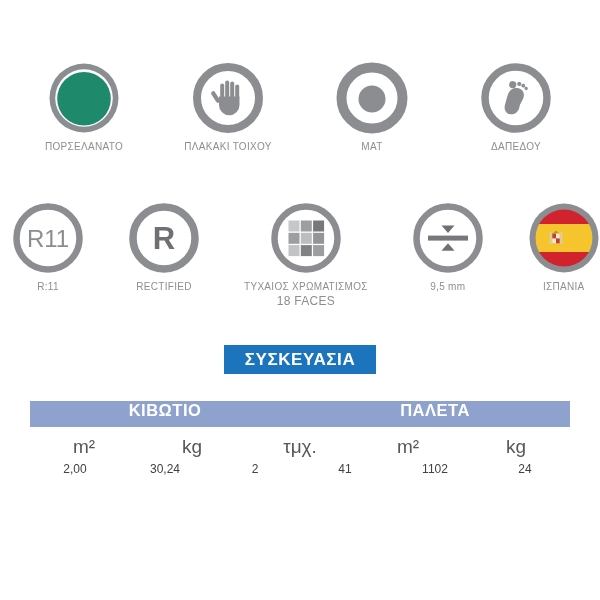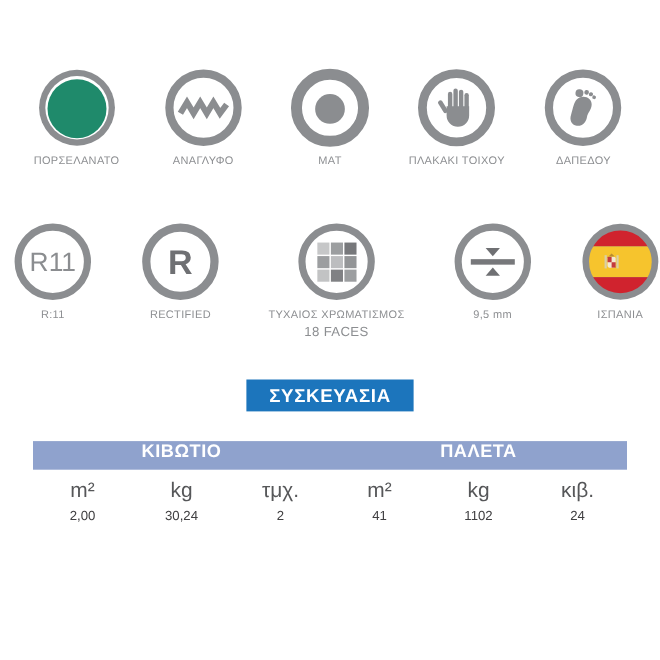--- a/index.html
+++ b/index.html
@@ -44,49 +44,42 @@
 
     <div class="cell">
       <svg class="ic" viewBox="0 0 72 72">
         <circle cx="36" cy="36" r="34.5" fill="#8b8d90"></circle>
         <circle cx="36" cy="36" r="28.8" fill="#ffffff"></circle>
         <circle cx="36" cy="36.8" r="26.8" fill="#1f8a6b"></circle>
       </svg>
       <div class="lbl">ΠΟΡΣΕΛΑΝΑΤΟ</div>
     </div>
 
-    <div class="cell">
-      <svg class="ic" viewBox="0 0 72 72">
-        <circle cx="36" cy="36" r="31" fill="none" stroke="#8b8d90" stroke-width="7.5"></circle>
-        <path d="M15 41 L21 31 L27 41 L33 31 L39 41 L45 31 L51 41 L57 33" fill="none" stroke="#8b8d90" stroke-width="5.5" stroke-linejoin="miter"></path>
-      </svg>
-      <div class="lbl">ΑΝΑΓΛΥΦΟ</div>
-    </div>
-
-    <div class="cell">
-      <svg class="ic" viewBox="0 0 72 72">
-        <circle cx="36" cy="36" r="30.5" fill="none" stroke="#8b8d90" stroke-width="10"></circle>
-        <circle cx="36" cy="37" r="13.5" fill="#8b8d90"></circle>
-      </svg>
-      <div class="lbl">ΜΑΤ</div>
-    </div>
 
     <div class="cell">
       <svg class="ic" viewBox="0 0 72 72">
         <circle cx="36" cy="36" r="31" fill="none" stroke="#8b8d90" stroke-width="8"></circle>
         <g fill="#8b8d90">
           <rect x="28.2" y="21.5" width="4" height="16" rx="2"></rect>
           <rect x="33.2" y="18.5" width="4" height="19" rx="2"></rect>
           <rect x="38.2" y="19.5" width="4" height="18" rx="2"></rect>
           <rect x="43.2" y="22.5" width="4" height="15" rx="2"></rect>
           <rect x="21.5" y="28.5" width="4.2" height="13" rx="2.1" transform="rotate(-32 23.6 35)"></rect>
           <path d="M27 34.5 h20.5 v8.5 a10.2 10.2 0 0 1 -20.5 0 z"></path>
         </g>
       </svg>
       <div class="lbl">ΠΛΑΚΑΚΙ ΤΟΙΧΟΥ</div>
+    </div>
+
+    <div class="cell">
+      <svg class="ic" viewBox="0 0 72 72">
+        <circle cx="36" cy="36" r="30.5" fill="none" stroke="#8b8d90" stroke-width="10"></circle>
+        <circle cx="36" cy="37" r="13.5" fill="#8b8d90"></circle>
+      </svg>
+      <div class="lbl">ΜΑΤ</div>
     </div>
 
     <div class="cell">
       <svg class="ic" viewBox="0 0 72 72">
         <circle cx="36" cy="36" r="31" fill="none" stroke="#8b8d90" stroke-width="7.5"></circle>
         <g fill="#8b8d90" transform="rotate(10 36 36)">
           <path d="M29.5 29 c4.5 -5 13 -3.5 13.8 3 c0.6 4.8 -2.3 7.5 -2.3 12 c0 5 -3.2 9 -7.8 9 c-4.8 0 -7.6 -4 -6.8 -9 c0.9 -6 0.2 -11.5 3.1 -15 z"></path>
           <circle cx="30.5" cy="23.5" r="3.6"></circle>
           <circle cx="36.8" cy="21.6" r="2.1"></circle>
           <circle cx="41" cy="22.6" r="1.9"></circle>
@@ -178,21 +171,20 @@
     <div class="bar">
       <span>ΚΙΒΩΤΙΟ</span>
       <span>ΠΑΛΕΤΑ</span>
     </div>
     <div class="trow units">
       <div>m²</div>
       <div>kg</div>
       <div>τμχ.</div>
       <div>m²</div>
       <div>kg</div>
-      <div>κιβ.</div>
     </div>
     <div class="trow values">
       <div>2,00</div>
       <div>30,24</div>
       <div>2</div>
       <div>41</div>
       <div>1102</div>
       <div>24</div>
     </div>
   </div>

